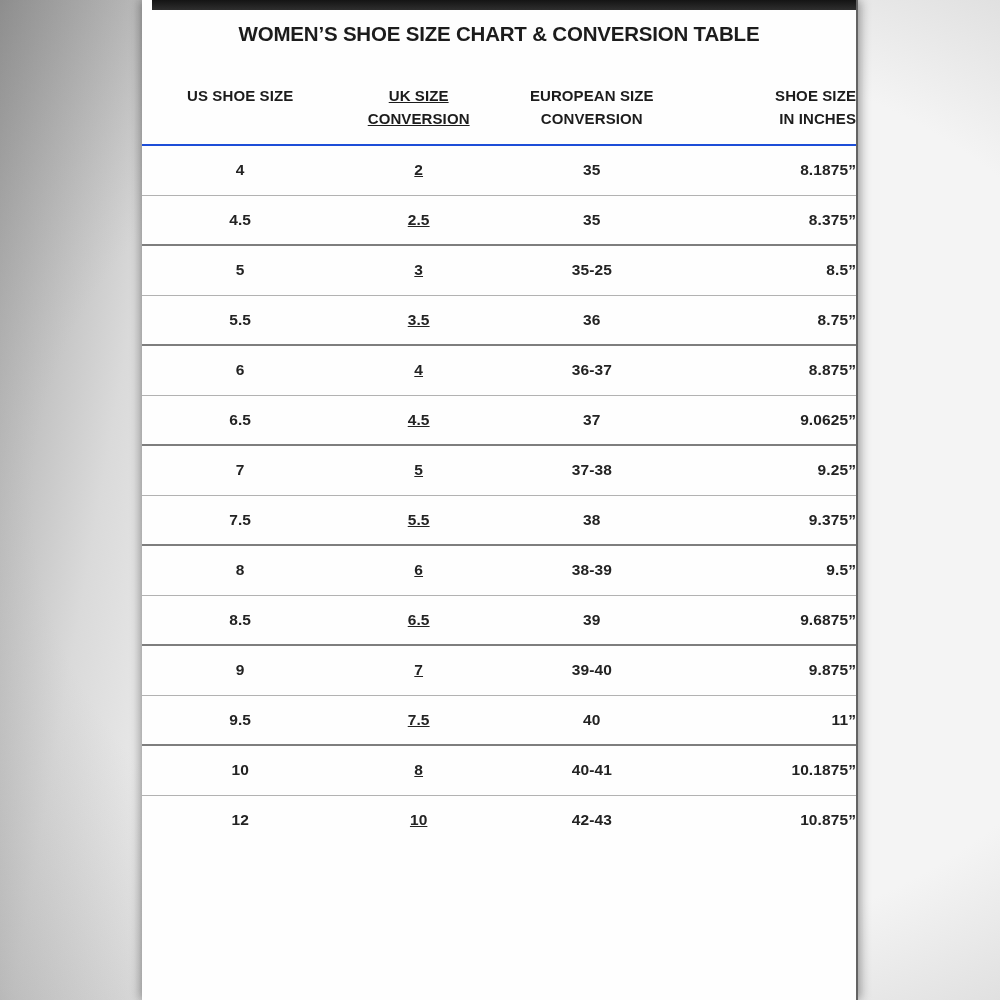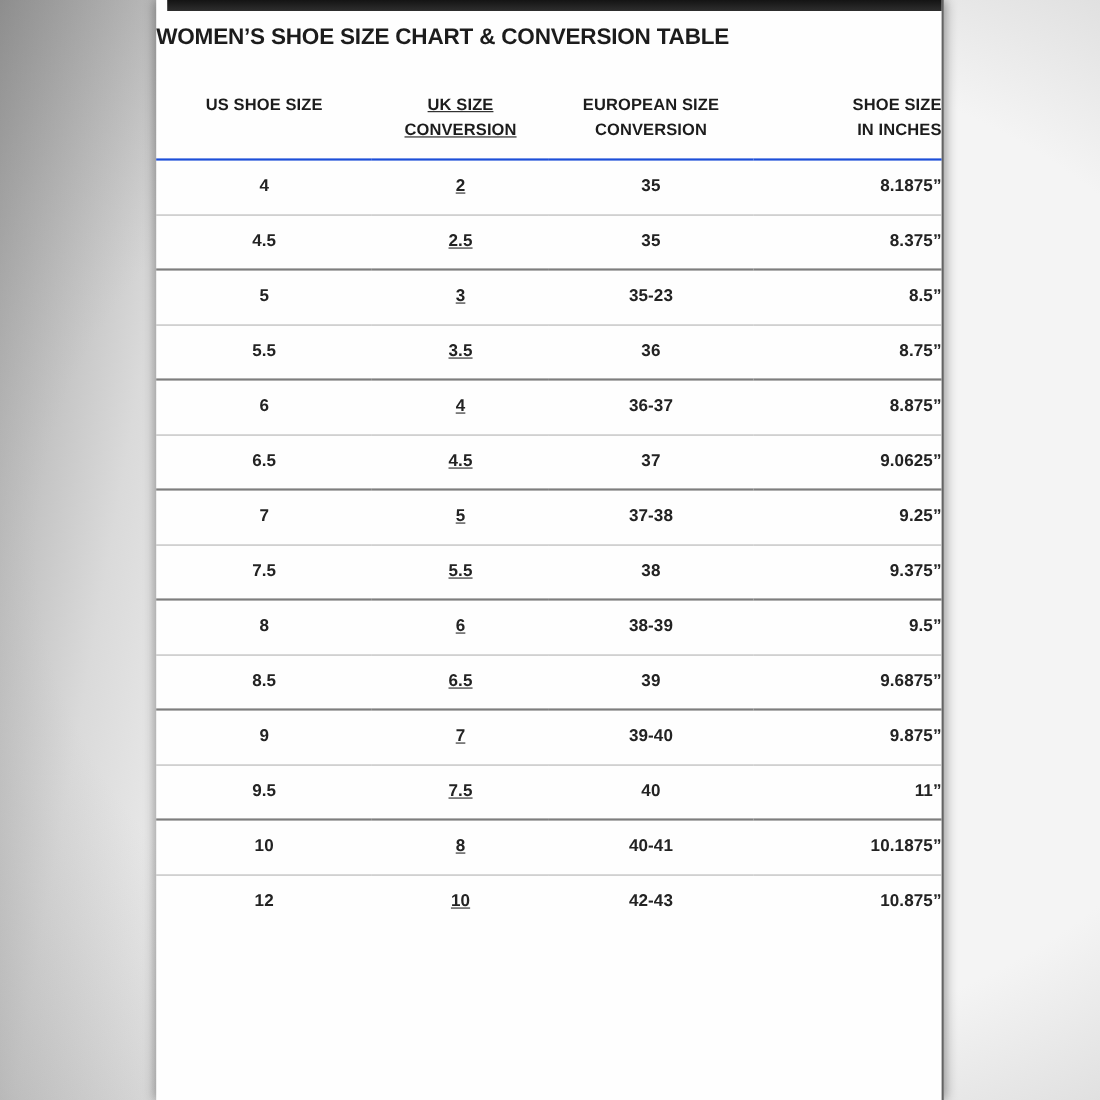--- a/index.html
+++ b/index.html
@@ -18,21 +18,21 @@
     border-right: 2px solid #636363;
     box-shadow: -3px 0 9px rgba(0,0,0,0.22), 3px 0 10px rgba(0,0,0,0.30);
   }
   .top-strip {
     height: 10px;
     margin-left: 10px;
     background: linear-gradient(to bottom, #141414, #2e2e2e);
   }
   .chart-title {
     margin-top: 12px;
-    text-align: left;
+    text-align: center;
     font-size: 20.5px;
     font-weight: 700;
     letter-spacing: -0.2px;
     color: #1c1c1c;
   }
   table.size-table {
     width: 100%;
     border-collapse: collapse;
     table-layout: fixed;
   }
@@ -100,21 +100,21 @@
         </tr>
         <tr>
           <td>4.5</td>
           <td>2.5</td>
           <td>35</td>
           <td>8.375”</td>
         </tr>
         <tr>
           <td>5</td>
           <td>3</td>
-          <td>35-23</td>
+          <td>35-25</td>
           <td>8.5”</td>
         </tr>
         <tr>
           <td>5.5</td>
           <td>3.5</td>
           <td>36</td>
           <td>8.75”</td>
         </tr>
         <tr>
           <td>6</td>

